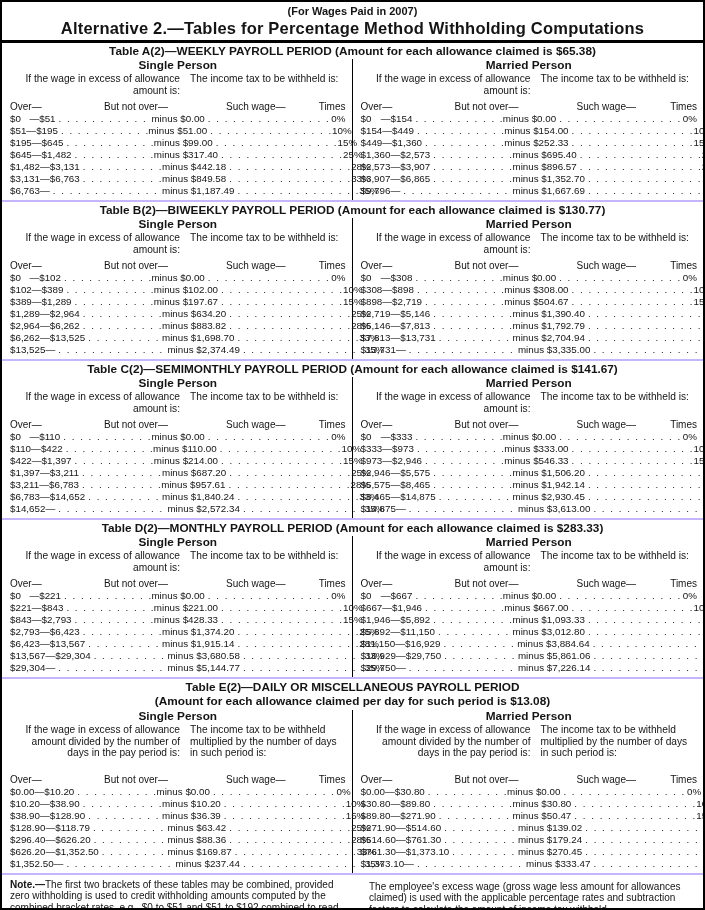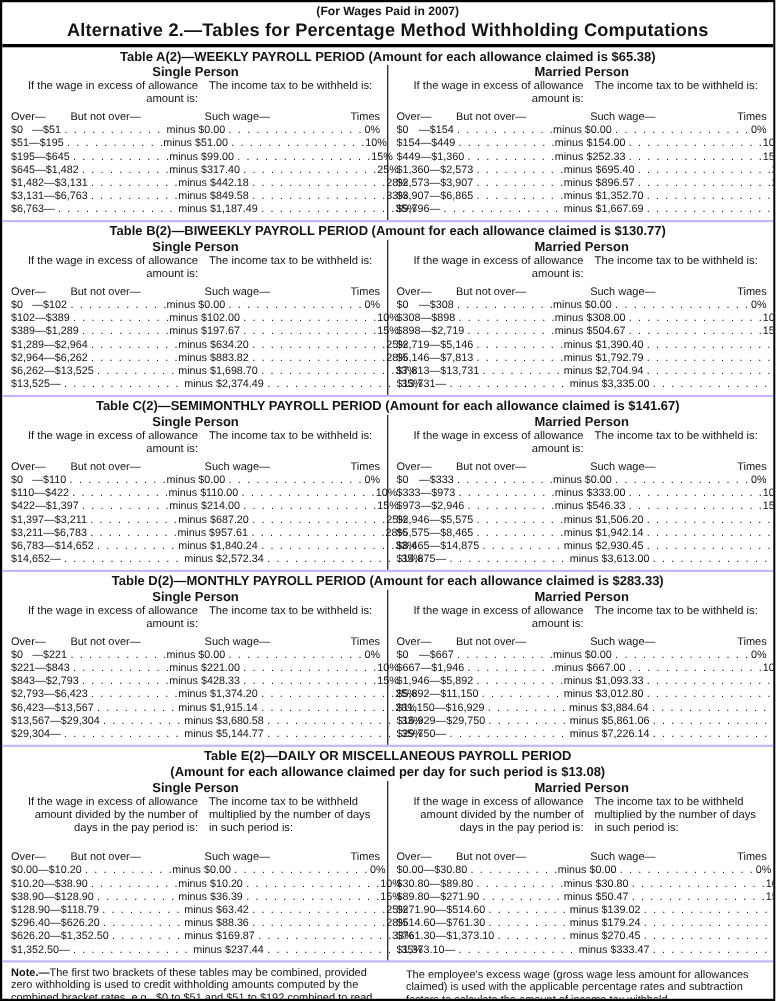--- a/index.html
+++ b/index.html
@@ -18,21 +18,21 @@
   .halves { display:flex; align-items:stretch; }
   .half { width:50%; box-sizing:border-box; padding:0 6px 3px 8px; }
   .half.single { border-right:1px solid #000; }
   .person { text-align:center; font-weight:bold; font-size:11.8px; line-height:13px; }
   .desc-row { display:flex; font-size:10.2px; line-height:11.5px; margin:1px 0 4px; }
   .desc-left { width:180px; padding-right:10px; box-sizing:border-box;text-align:right; }
   .desc-right { flex:1; }
   .daily .desc-row { margin-bottom:14px; }
   .cols { display:flex; font-size:10px; line-height:13px; }
   .c-over { width:54px; }
-  .c-bno { width:122px; }
+  .c-bno { width:122px;margin-left:40px; }
   .c-sw { flex:1; }
   .c-times { width:38px; text-align:right; }
   .row { display:flex; font-size:9.8px; line-height:12px; }
   .r-over { width:54px; }
   .r-bno { width:122px; display:flex; }
   .r-sw { flex:1; display:flex; }
   .r-times { width:38px; text-align:right; }
   .dots { flex:1; overflow:hidden; white-space:nowrap; padding:0 3px; }
   .dots::before { content:".  .  .  .  .  .  .  .  .  .  .  .  .  .  .  .  .  ."; letter-spacing:1.5px; }
   .notes { display:flex; padding:4px 8px; font-size:10px; line-height:11.8px; flex:1; }

